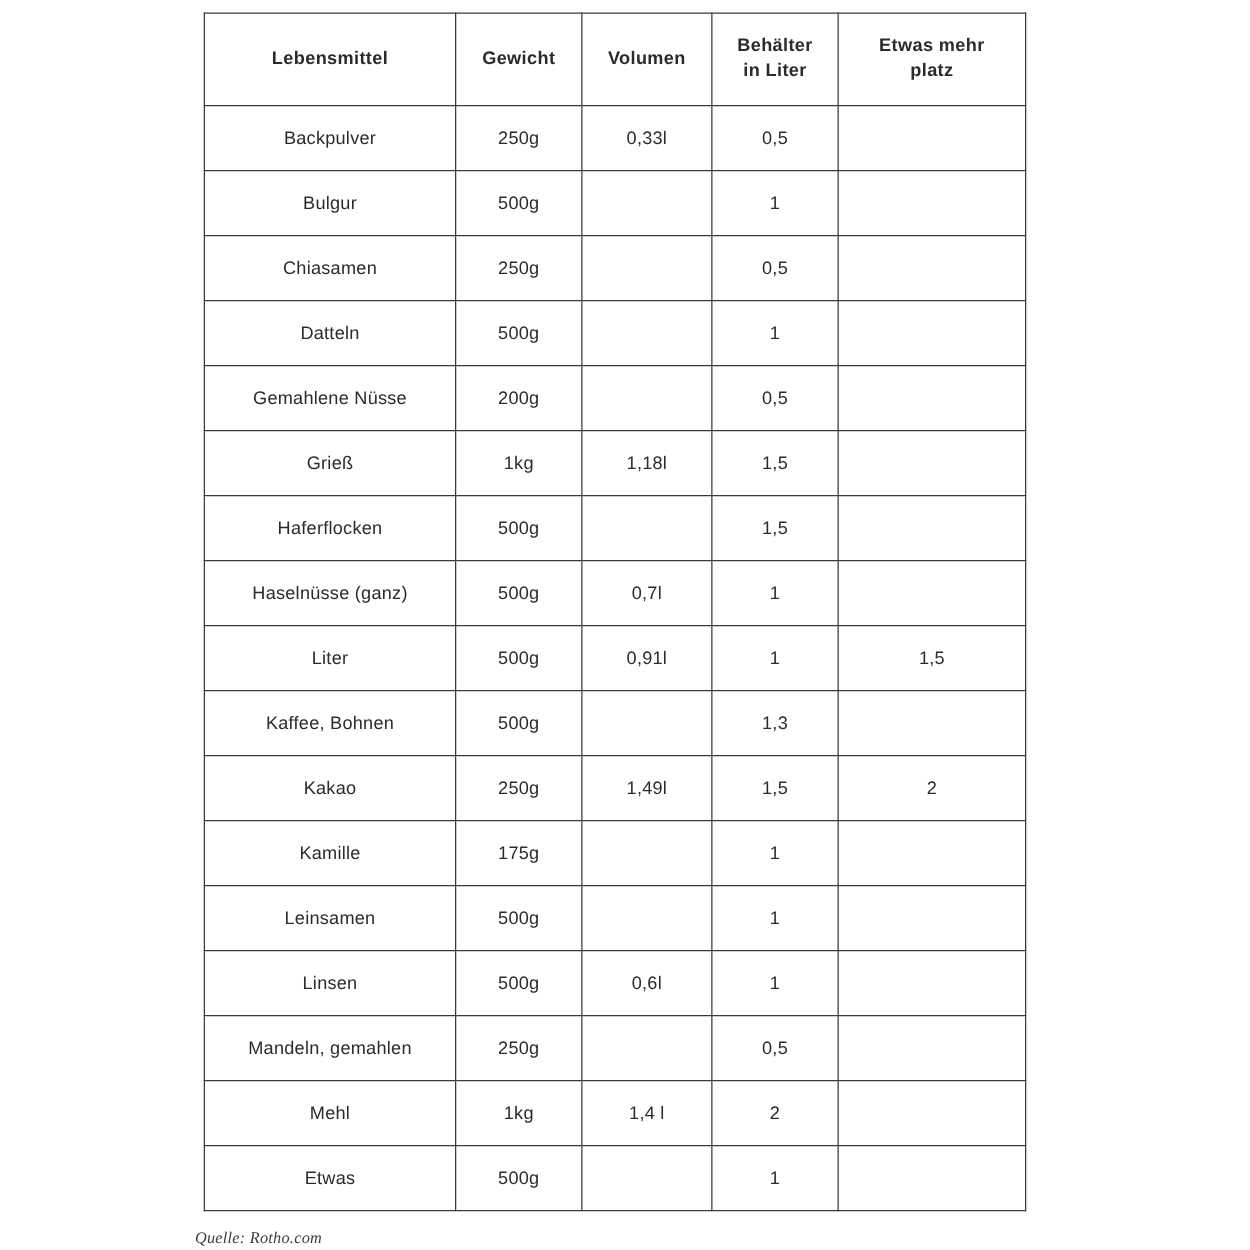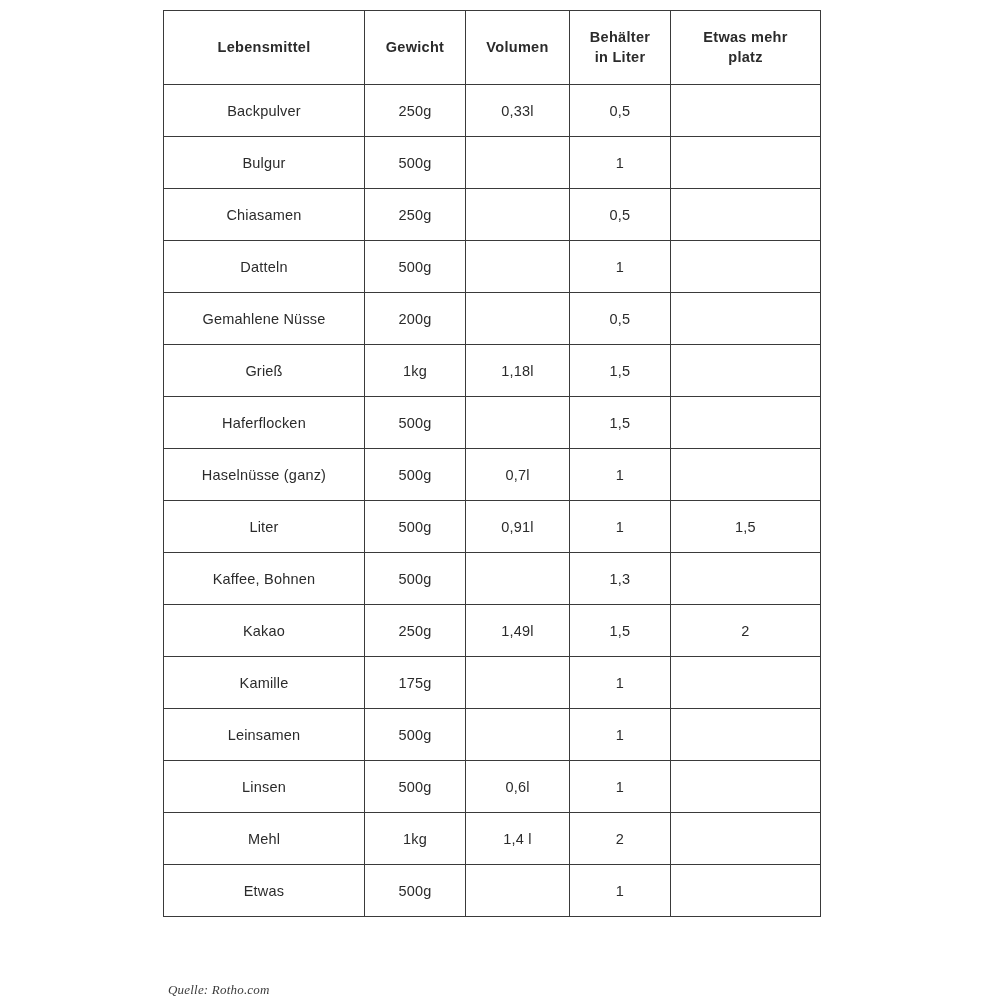--- a/index.html
+++ b/index.html
@@ -71,21 +71,21 @@
 
   
   col.c-name   { width: 201px; }
   col.c-weight { width: 101px; }
   col.c-volume { width: 104px; }
   col.c-cont   { width: 101px; }
   col.c-extra  { width: 150px; }
 
   .source {
     position: absolute;
-    left: 168px;
+    left: 156px;
     top: 982px;
     font-family: "Liberation Serif", serif;
     font-style: italic;
     font-size: 13px;
     color: #3c3c3c;
     letter-spacing: 0.2px;
   }
 </style>
 </head>
 <body>
@@ -213,20 +213,27 @@
         <td class="cell-center"></td>
       </tr>
       <tr>
         <td class="cell-name">Linsen</td>
         <td class="cell-center">500g</td>
         <td class="cell-center">0,6l</td>
         <td class="cell-center">1</td>
         <td class="cell-center"></td>
       </tr>
       <tr>
+        <td class="cell-name">Mandeln, gemahlen</td>
+        <td class="cell-center">250g</td>
+        <td class="cell-center"></td>
+        <td class="cell-center">0,5</td>
+        <td class="cell-center"></td>
+      </tr>
+      <tr>
         <td class="cell-name">Mehl</td>
         <td class="cell-center">1kg</td>
         <td class="cell-center">1,4 l</td>
         <td class="cell-center">2</td>
         <td class="cell-center"></td>
       </tr>
       <tr>
         <td class="cell-name">Etwas</td>
         <td class="cell-center">500g</td>
         <td class="cell-center"></td>

